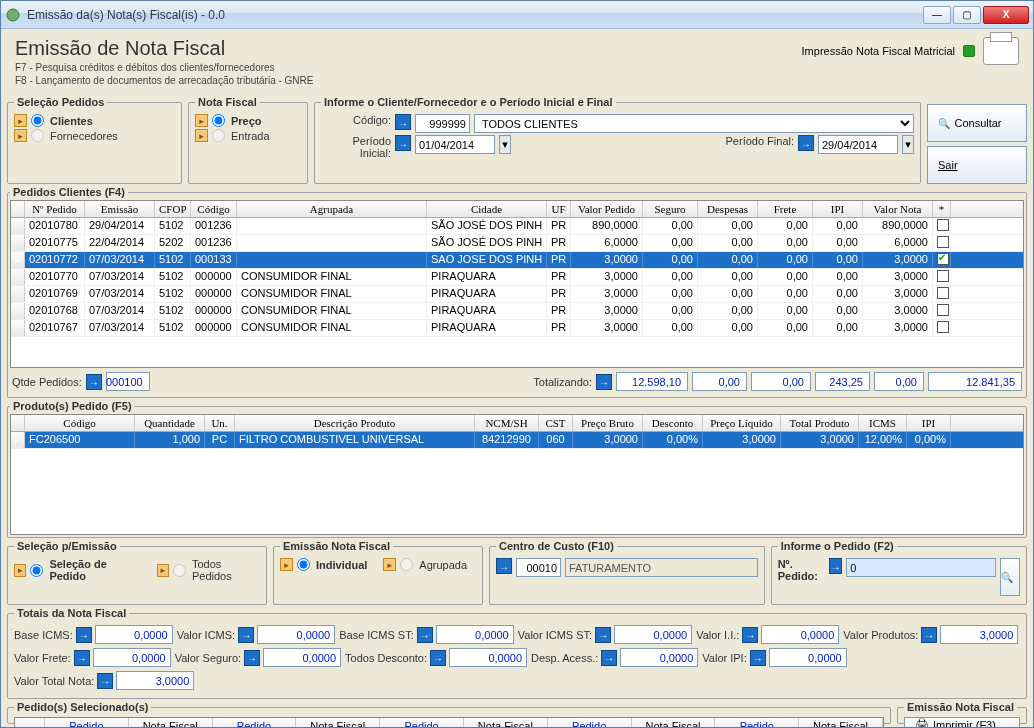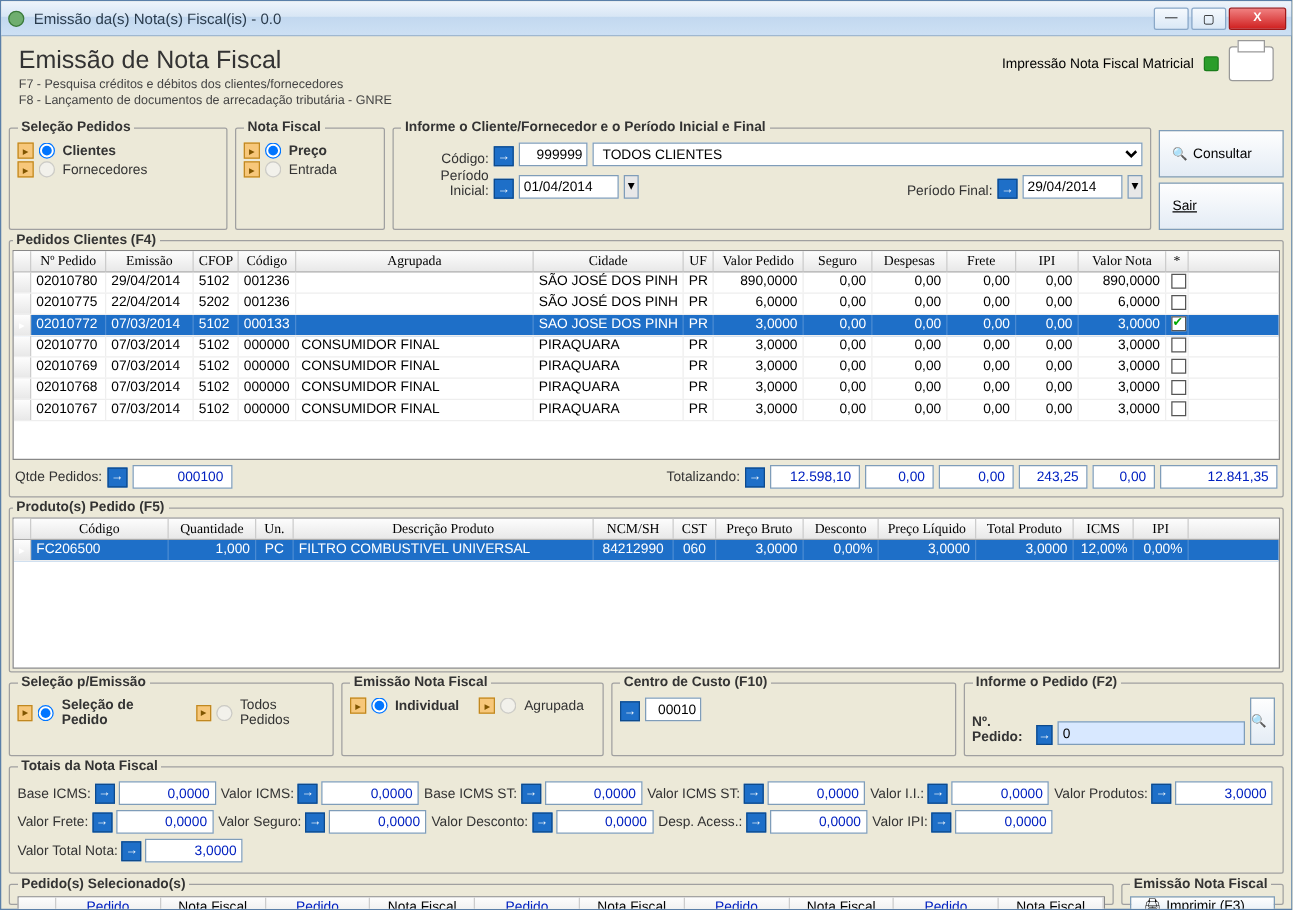--- a/index.html
+++ b/index.html
@@ -21,21 +21,21 @@
 .printer-icon { width: 36px; height: 28px; background: #fff; border: 1px solid #999; border-radius: 3px; position: relative; }
 .printer-icon::before { content: ''; position: absolute; top: -6px; left: 6px; right: 6px; height: 8px; background: #fff; border: 1px solid #999; }
 fieldset { border: 1px solid #a0a0a0; border-radius: 2px; padding: 4px 6px 6px 6px; background: #ece9d8; }
 fieldset > legend { font-size: 11px; font-weight: bold; color: #333; padding: 0 3px; }
 .row { display: flex; gap: 6px; align-items: stretch; }
 .radio-row { display: flex; align-items: center; gap: 4px; margin: 2px 0; }
 .radio-row input[type=radio] { margin-right: 2px; }
 .hint-arrow { width: 13px; height: 13px; background: #f7c77a; border: 1px solid #c08820; display: inline-flex; align-items: center; justify-content: center; font-size: 9px; color: #805500; }
 .blue-arrow { width: 16px; height: 16px; background: #1e6fc8; border: 1px solid #0d4a8c; display: inline-flex; align-items: center; justify-content: center; color: #fff; font-size: 10px; font-weight: bold; }
 label.fld { font-size: 11px; color: #333; }
-.field-row { display: flex; align-items: flex-end; gap: 4px; margin: 2px 0; }
+.field-row { display: flex; align-items: flex-start; gap: 4px; margin: 2px 0; }
 input[type=text], select, .input-like { height: 19px; border: 1px solid #7f9db9; background: #fff; font-size: 11px; padding: 1px 3px; font-family: inherit; }
 .btn { height: 38px; border: 1px solid #7f9db9; background: linear-gradient(#fefefe,#e4ecf5); padding: 0 10px; font-size: 11px; display: inline-flex; align-items: center; gap: 4px; cursor: pointer; font-family: inherit; }
 .grid { border: 1px solid #888; background: #fff; position: relative; }
 .grid-header { display: flex; background: linear-gradient(#fdfdfd,#e8e8e8); border-bottom: 1px solid #aaa; }
 .grid-header .gh { border-right: 1px solid #ccc; padding: 2px 4px; font-size: 11px; text-align: center; overflow: hidden; white-space: nowrap; font-family: Liberation Serif, serif; }
 .grid-body { overflow-y: auto; }
 .grid-row { display: flex; border-bottom: 1px solid #eee; height: 17px; }
 .grid-row .gc { border-right: 1px solid #eee; padding: 1px 4px; font-size: 11px; overflow: hidden; white-space: nowrap; }
 .grid-row.selected { background: #1e6fc8; color: #fff; }
 .grid-row.selected .gc { border-right-color: rgba(255,255,255,0.2); }
@@ -296,21 +296,21 @@
     <div class="gc num" style="width:55px">0,00</div>
     <div class="gc num" style="width:50px">0,00</div>
     <div class="gc num" style="width:70px">3,0000</div>
     <div class="gc" style="width:18px;text-align:center"><span class="checkbox-cell "></span></div>
             </div>
           </div>
       </div>
       <div class="totals-row">
         <label class="fld">Qtde Pedidos:</label>
         <span class="blue-arrow">→</span>
-        <span class="total-box" style="width:80px">000100</span>
+        <span class="total-box" style="width:44px">000100</span>
         <span style="flex:1"></span>
         <label class="fld">Totalizando:</label>
         <span class="blue-arrow">→</span>
         <span class="total-box" style="width:72px">12.598,10</span>
         <span class="total-box" style="width:55px">0,00</span>
         <span class="total-box" style="width:60px">0,00</span>
         <span class="total-box" style="width:55px">243,25</span>
         <span class="total-box" style="width:50px">0,00</span>
         <span class="total-box" style="width:94px">12.841,35</span>
       </div>
@@ -377,20 +377,21 @@
           <span class="hint-arrow">▸</span>
             <input type="radio" name="en" disabled="" style="">
             <label class="fld disabled-text">Agrupada</label>
         </div>
       </fieldset>
       <fieldset style="flex:1">
         <legend>Centro de Custo (F10)</legend>
         <div class="field-row">
           <span class="blue-arrow">→</span>
           <input type="text" style="width: 45px; text-align: right;" value="00010">
+          <input type="text" style="flex: 1 1 0%; background: rgb(236, 233, 216);" disabled="" value="FATURAMENTO">
         </div>
       </fieldset>
       <fieldset style="width:200px">
         <legend>Informe o Pedido (F2)</legend>
         <div class="field-row">
           <label class="fld" style="font-weight:bold">Nº. Pedido:</label>
           <span class="blue-arrow">→</span>
           <input type="text" style="flex: 1 1 0%; background: rgb(216, 232, 255);" value="0">
           <button class="btn" style="width:24px;padding:0">
               <span class="icon-search"></span>
@@ -438,21 +439,21 @@
             <label class="fld">Valor Frete:</label>
             <span class="blue-arrow">→</span>
             <span class="tot-val">0,0000</span>
           </div>
         <div class="tot-item">
             <label class="fld">Valor Seguro:</label>
             <span class="blue-arrow">→</span>
             <span class="tot-val">0,0000</span>
           </div>
         <div class="tot-item">
-            <label class="fld">Valor Desconto:</label>
+            <label class="fld">Todos Desconto:</label>
             <span class="blue-arrow">→</span>
             <span class="tot-val">0,0000</span>
           </div>
         <div class="tot-item">
             <label class="fld">Desp. Acess.:</label>
             <span class="blue-arrow">→</span>
             <span class="tot-val">0,0000</span>
           </div>
         <div class="tot-item">
             <label class="fld">Valor IPI:</label>

